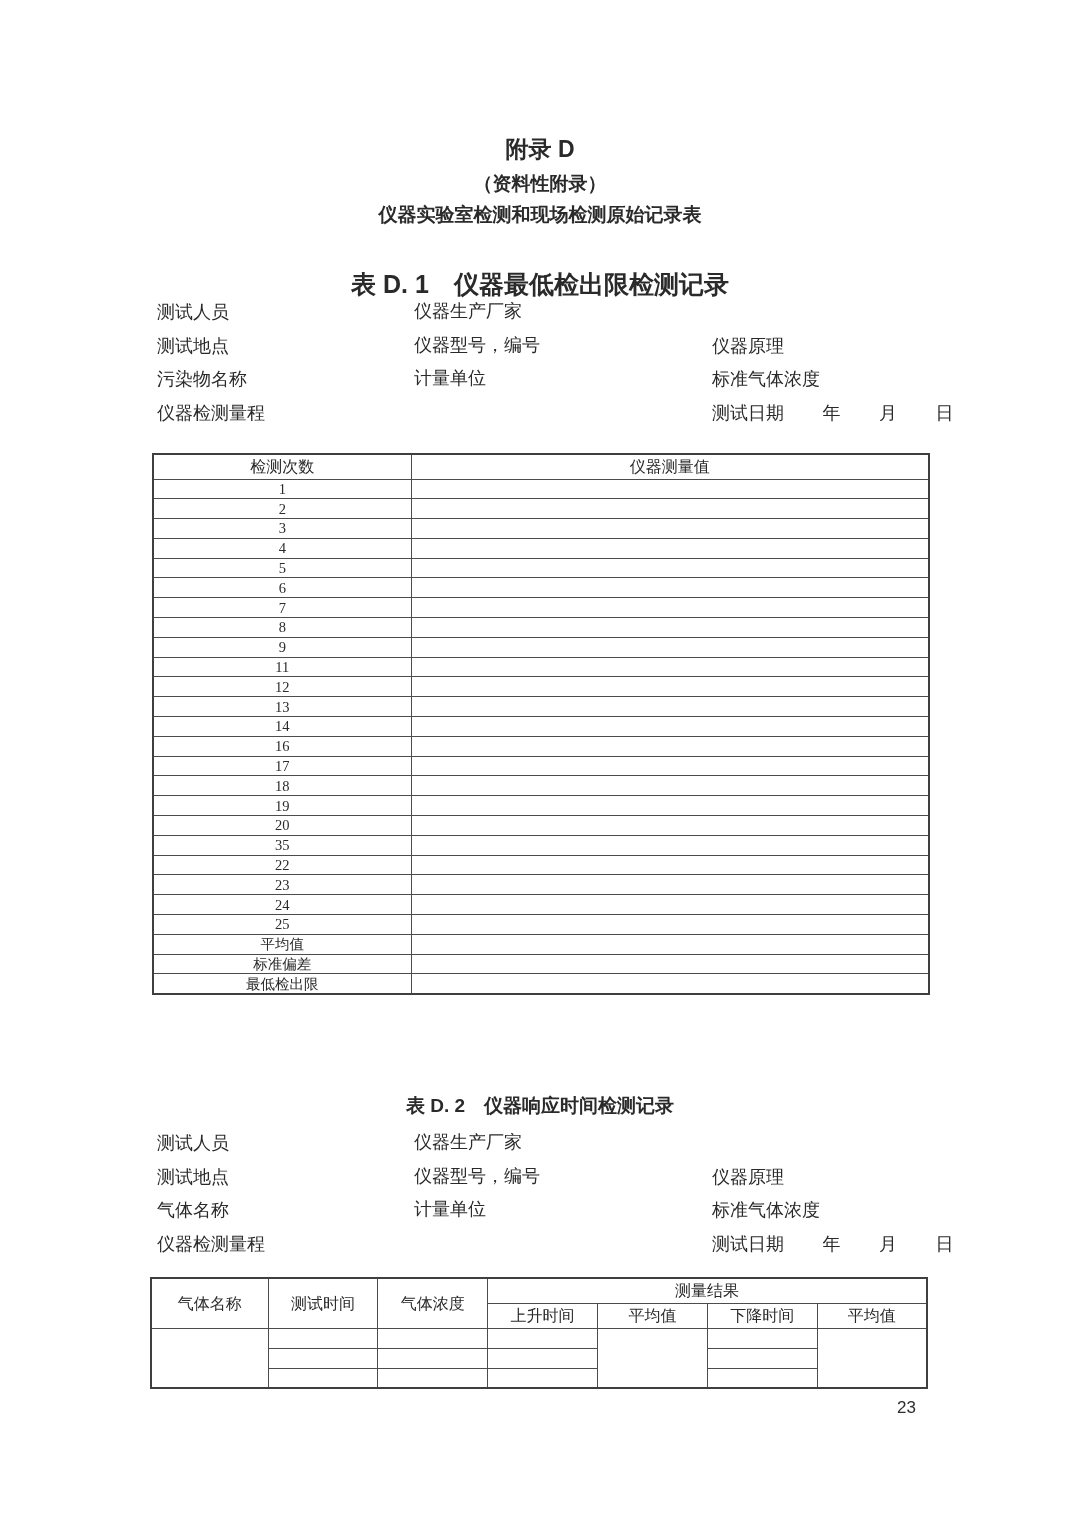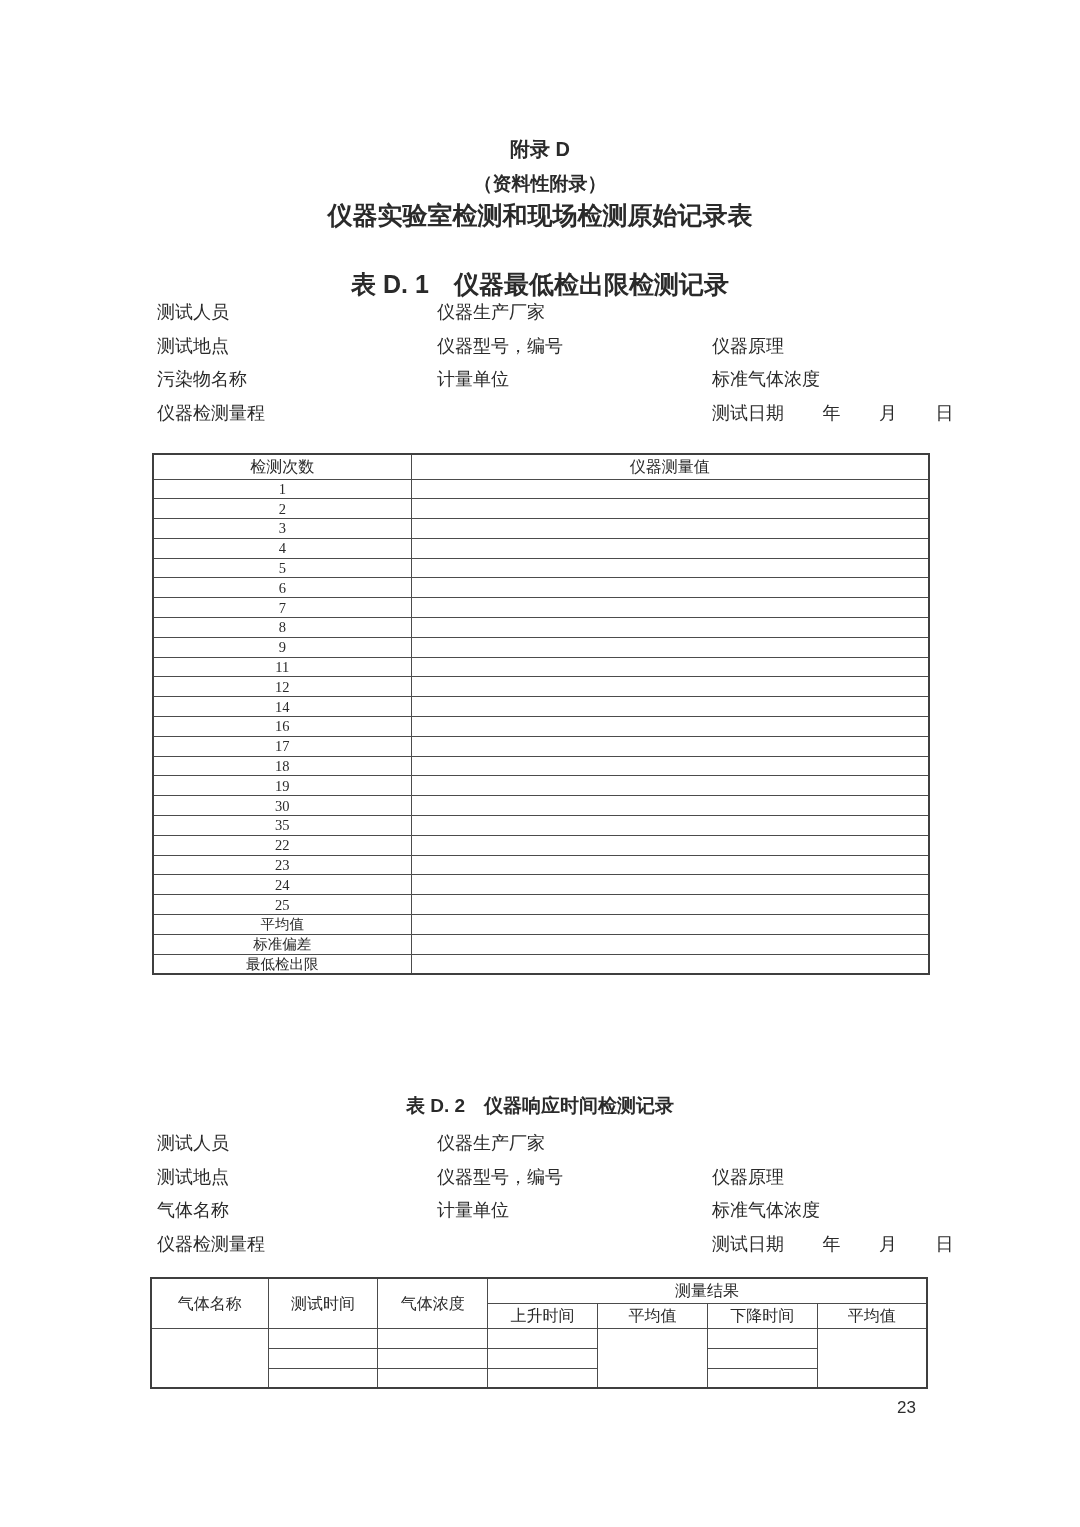--- a/index.html
+++ b/index.html
@@ -12,35 +12,35 @@
     color:#2a2a2a;
     overflow:hidden;
   }
   .heading {
     position:absolute; left:0; width:100%;
     text-align:center;
     font-family:"Liberation Sans", sans-serif;
     font-weight:bold;
     line-height:26px;
   }
-  .h-appendix   { top:136px; font-size:20px; }
+  .h-appendix   { top:136px; font-size:23px; }
   .h-subtitle   { top:171px; font-size:19px; }
-  .h-maintitle  { top:202px; font-size:25px;text-align:center; }
+  .h-maintitle  { top:202px; font-size:19px;text-align:center; }
   .h-caption-d1 { top:271px; font-size:25px; }
   .h-caption-d2 { top:1093px; font-size:19px; }
 
   .form {
     position:absolute; left:157px; width:780px;
     font-size:18px; line-height:24px;
   }
   .form-d1 { top:300px; }
   .form-d2 { top:1131px; }
   .frow { position:relative; height:33.5px; }
   .fc1 { position:absolute; left:0; }
-  .fc2 { position:absolute; left:280px; }
+  .fc2 { position:absolute; left:257px;font-family:Liberation Mono, monospace; }
   .fc3 { position:absolute; left:527px; white-space:nowrap;margin-left:28px; }
   .dsp { margin-left:34px; }
 
   table { border-collapse:collapse; table-layout:fixed; background:#fff; }
   .tbl-d1 {
     position:absolute; left:152px; top:453px; width:778px;
   }
   .tbl-d1 th, .tbl-d1 td {
     border:1.5px solid #4c4c4c;
     text-align:center; vertical-align:middle;
@@ -158,41 +158,45 @@
         </tr>
         <tr>
           <td class="t1c1">11</td>
           <td></td>
         </tr>
         <tr>
           <td class="t1c1">12</td>
           <td></td>
         </tr>
         <tr>
+          <td class="t1c1">13</td>
+          <td></td>
+        </tr>
+        <tr>
           <td class="t1c1">14</td>
           <td></td>
         </tr>
         <tr>
           <td class="t1c1">16</td>
           <td></td>
         </tr>
         <tr>
           <td class="t1c1">17</td>
           <td></td>
         </tr>
         <tr>
           <td class="t1c1">18</td>
           <td></td>
         </tr>
         <tr>
           <td class="t1c1">19</td>
           <td></td>
         </tr>
         <tr>
-          <td class="t1c1">30</td>
+          <td class="t1c1">20</td>
           <td></td>
         </tr>
         <tr>
           <td class="t1c1">35</td>
           <td></td>
         </tr>
         <tr>
           <td class="t1c1">22</td>
           <td></td>
         </tr>

